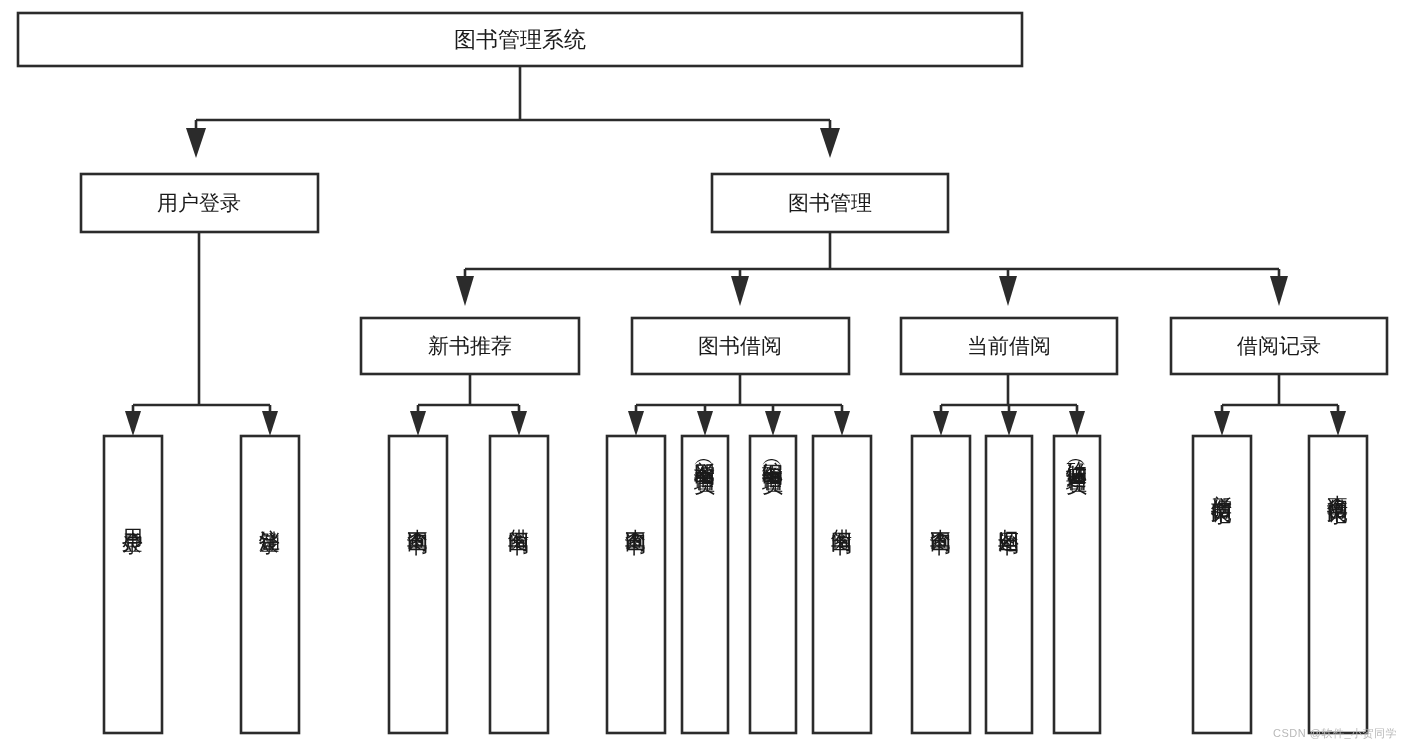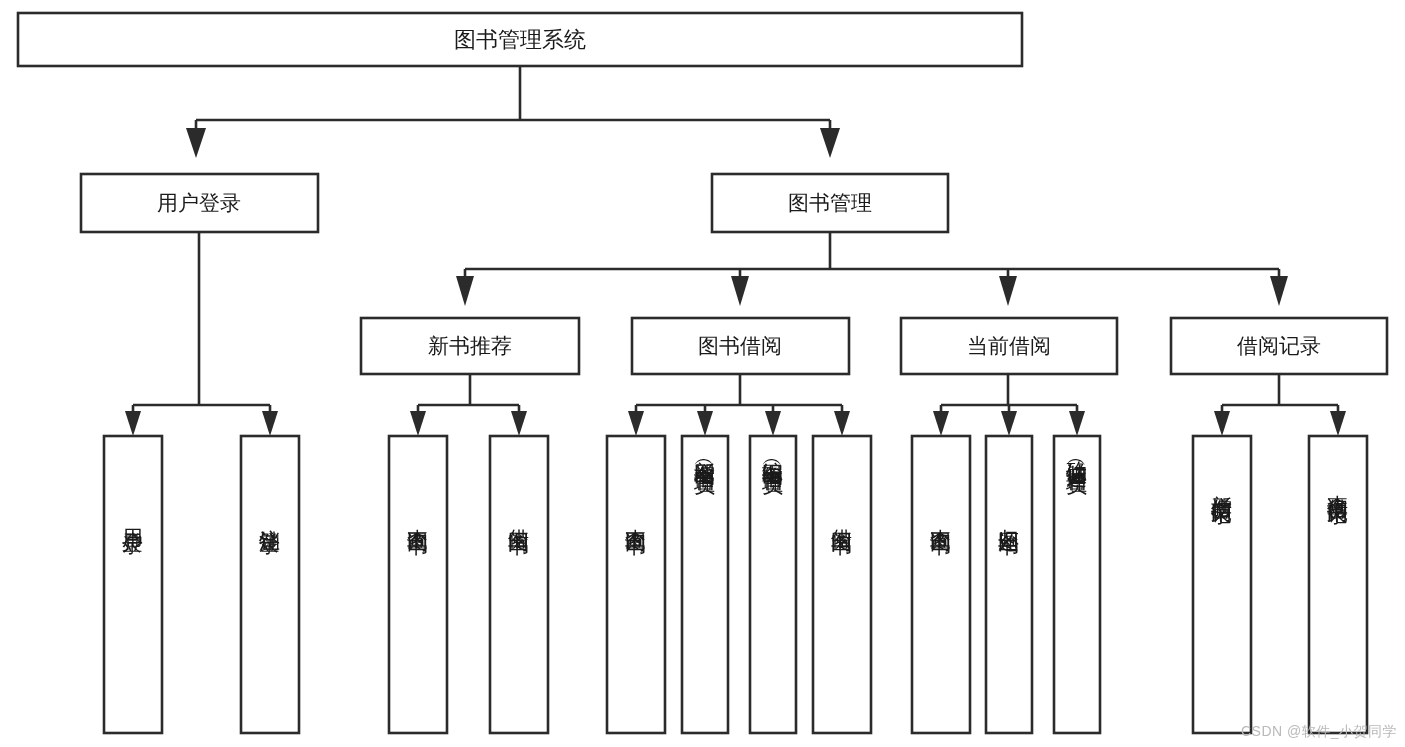--- a/index.html
+++ b/index.html
@@ -64,21 +64,21 @@
     letter-spacing: 2px;
     white-space: nowrap;
     text-align: start;
     pointer-events: none;
   }
   .watermark {
     position: absolute;
     right: 8px;
     bottom: 6px;
     font-family: "Liberation Sans", sans-serif;
-    font-size: 14px;
+    font-size: 11px;
     color: #b9b9b9;
     letter-spacing: 0.5px;
     white-space: nowrap;
   }
 </style>
 </head>
 <body>
 
 <div id="diagram-root">
 

